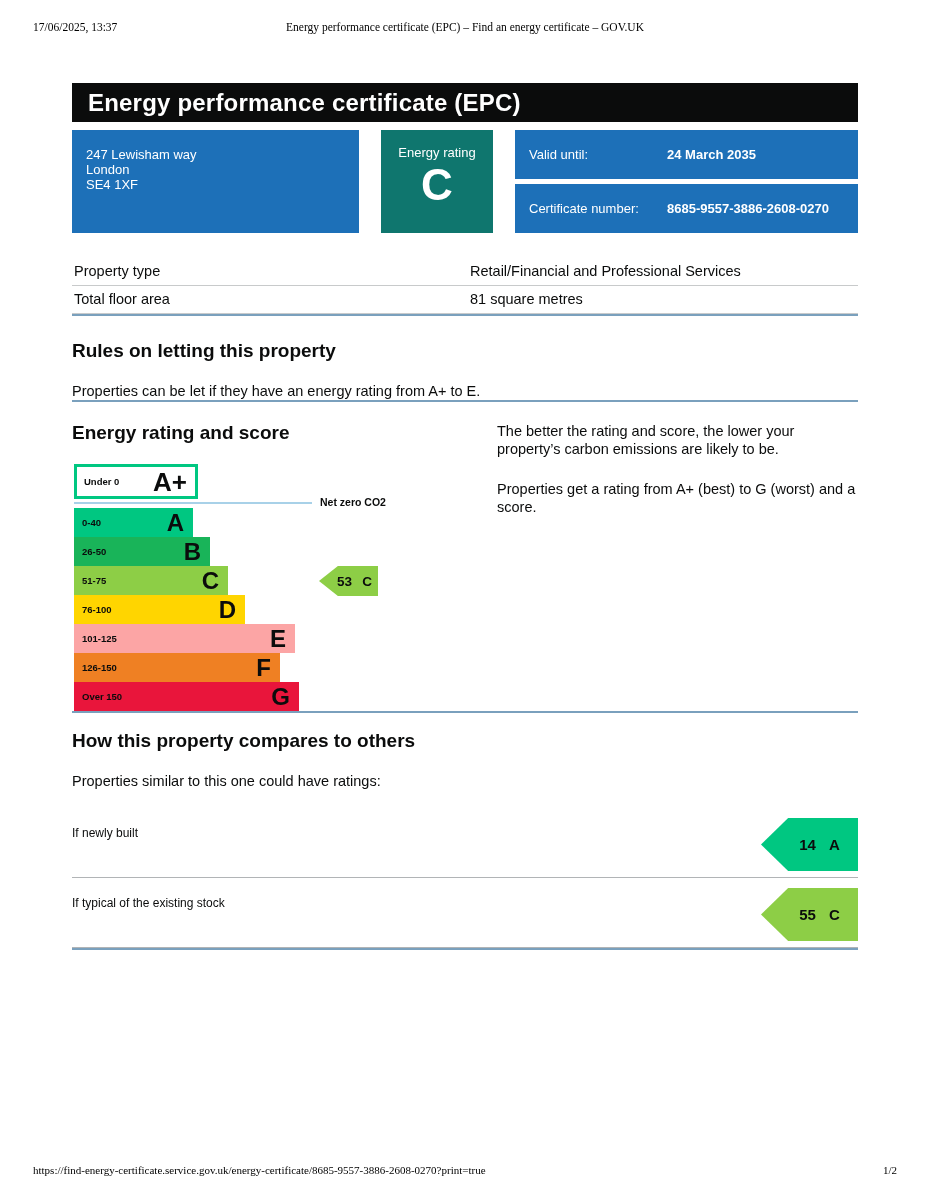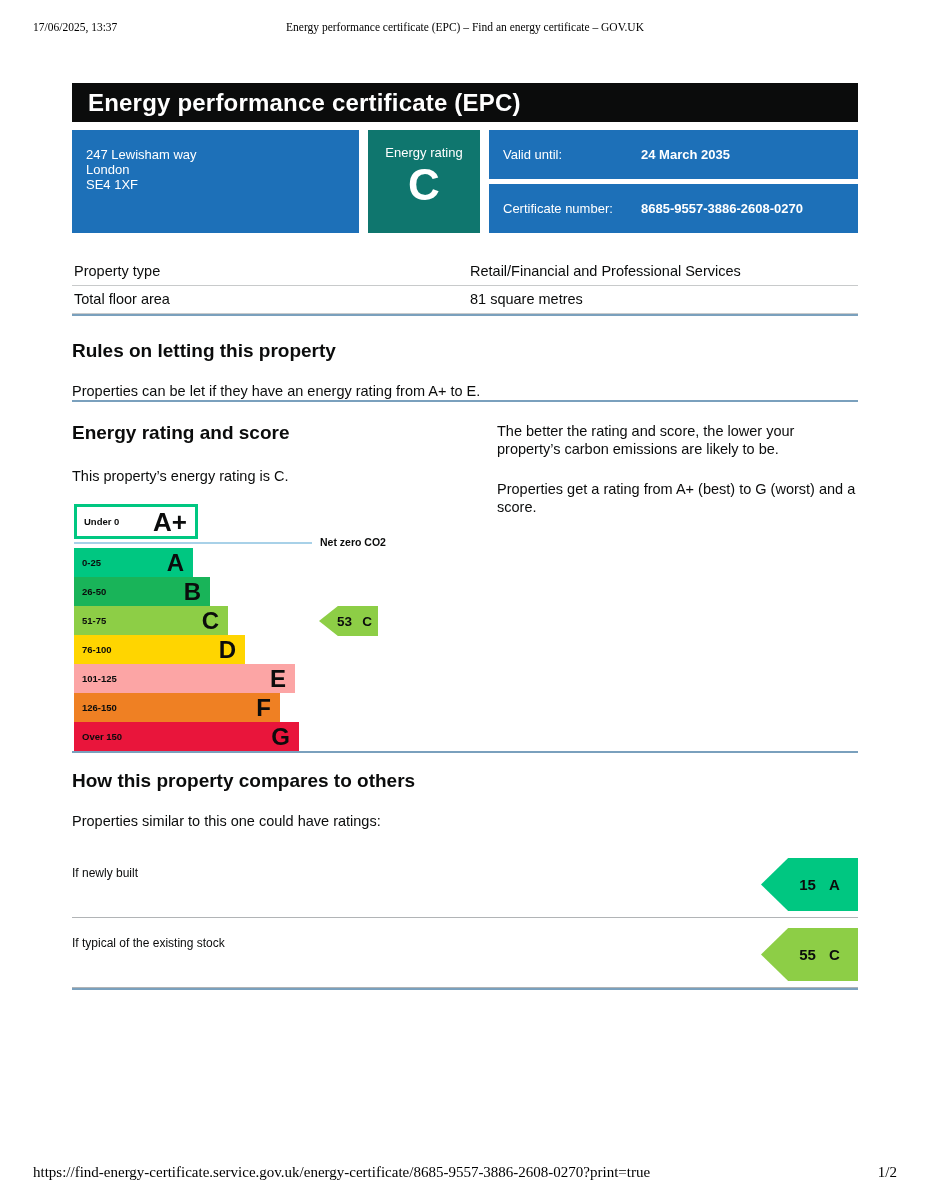--- a/index.html
+++ b/index.html
@@ -7,31 +7,31 @@
     width:930px;height:1200px;position:relative;background:#ffffff;
     font-family:"Liberation Sans", sans-serif;color:#0b0c0c;overflow:hidden;
     -webkit-font-smoothing:antialiased;
   }
   
   .print-header{position:absolute;top:21px;left:33px;right:33px;height:14px;
     font-family:"Liberation Serif", serif;font-size:11.5px;color:#000;}
   .ph-date{position:absolute;left:0;top:0;}
   .ph-title{position:absolute;left:0;right:0;text-align:center;top:0;}
   .print-footer{position:absolute;top:1164px;left:33px;right:33px;height:14px;
-    font-family:"Liberation Serif", serif;font-size:15px;color:#000;}
+    font-family:"Liberation Serif", serif;font-size:11px;color:#000;}
   .pf-url{position:absolute;left:0;top:0;}
   .pf-page{position:absolute;right:0;top:0;}
 
   
   .content{position:absolute;left:72px;top:83px;width:786px;}
 
   .banner{height:39px;display:flex;align-items:center;padding-left:16px;box-sizing:border-box;
     color:#ffffff;font-size:24px;font-weight:bold;letter-spacing:.2px;}
 
-  .summary{margin-top:8px;display:flex;gap:9px;height:103px;}
+  .summary{margin-top:8px;display:flex;gap:22px;height:103px;}
   .sum-box{color:#ffffff;box-sizing:border-box;}
   .sum-address{width:287px;padding:17px 14px;font-size:13px;line-height:15px;}
   .sum-rating{width:112px;text-align:center;padding-top:15px;}
   .sum-rating .lbl{font-size:13px;}
   .sum-rating .val{font-size:44px;font-weight:bold;line-height:46px;margin-top:2px;}
   .sum-right{flex:1;display:flex;flex-direction:column;gap:5px;}
   .sum-row{flex:1;display:flex;align-items:center;padding-left:14px;font-size:13px;}
   .sum-row .lbl{width:138px;flex:0 0 138px;}
   .sum-row .val{font-weight:bold;}
 
@@ -133,33 +133,32 @@
   <hr class="rule-blue mt16">
 
   <h2 class="sect">Rules on letting this property</h2>
   <p class="body">Properties can be let if they have an energy rating from A+ to E.</p>
 
   <hr class="rule-blue mt33">
 
   <div class="rating-cols">
     <div class="rc-left">
       <h2 class="sect">Energy rating and score</h2>
-      <p class="intro">This property’s energy rating is C.</p>
 
       <div class="epc-chart">
         <div class="band-aplus" style="border-color: rgb(0, 199, 129); width: 124px; background-color: rgb(255, 255, 255);">
           <span class="range">Under 0</span>
           <span class="letter">A+</span>
         </div>
         <div class="netzero-row">
           <div class="netzero-line" style="background-color: rgb(168, 209, 232);"></div>
           <span class="netzero-label">Net zero CO2</span>
         </div>
         <div class="band" style="background-color: rgb(0, 199, 129); width: 119px;">
-          <span class="range">0-25</span>
+          <span class="range">0-40</span>
           <span class="letter">A</span>
         </div>
         <div class="band" style="background-color: rgb(25, 180, 89); width: 136px;">
           <span class="range">26-50</span>
           <span class="letter">B</span>
         </div>
         <div class="band" style="background-color: rgb(141, 206, 70); width: 154px;">
           <span class="range">51-75</span>
           <span class="letter">C</span>
         </div>
@@ -194,21 +193,21 @@
 
   <hr class="rule-blue mt22">
 
   <h2 class="sect tight">How this property compares to others</h2>
   <p class="body">Properties similar to this one could have ratings:</p>
 
   <div class="cmp-rows">
     <div class="cmp-row">
       <span class="cmp-label">If newly built</span>
       <div class="cmp-arrow" style="background-color: rgb(0, 199, 129);">
-        <span>15</span>
+        <span>14</span>
         <span>A</span>
       </div>
     </div>
     <div class="cmp-row">
       <span class="cmp-label">If typical of the existing stock</span>
       <div class="cmp-arrow" style="background-color: rgb(141, 206, 70);">
         <span>55</span>
         <span>C</span>
       </div>
     </div>

